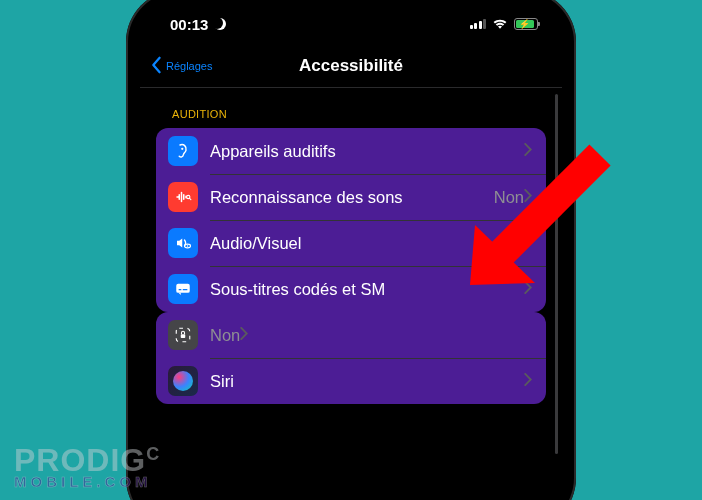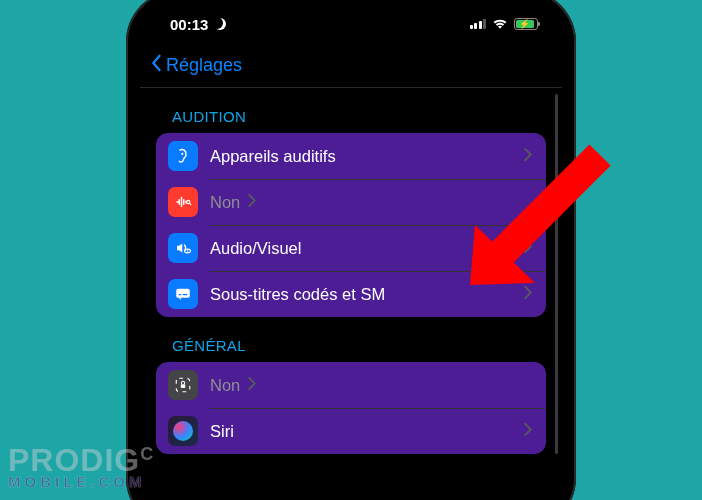--- a/index.html
+++ b/index.html
@@ -77,31 +77,31 @@
   .navbar {
     height: 44px;
     display: flex;
     align-items: center;
     position: relative;
     border-bottom: 0.5px solid #2a2a2c;
     padding: 0 10px;
   }
   .back {
     display: flex; align-items: center; gap: 4px;
-    color: #0a84ff; font-size: 18px;
+    color: #0a84ff; font-size: 11px;
   }
   .chevron-left svg { width: 12px; height: 18px; }
   .title {
     position: absolute; left: 0; right: 0; text-align: center;
     color: #fff; font-size: 17px; font-weight: 600;
     pointer-events: none;
   }
   .content { padding: 0 16px; }
   .section-header {
-    color: #0ea5e9; font-size: 15px; text-transform: uppercase;
+    color: #eab308; font-size: 11px; text-transform: uppercase;
     padding: 20px 16px 8px; letter-spacing: 0.3px;
   }
   .group {
     background: #4c1d95;
     border-radius: 12px;
     overflow: hidden;
   }
   .row {
     display: flex; align-items: center;
     min-height: 46px;
@@ -117,35 +117,35 @@
     display: flex; align-items: center; justify-content: center;
     flex-shrink: 0; margin-right: 12px;
   }
   .row-icon svg { width: 18px; height: 18px; }
   .ic-blue { background: #0a7aff; }
   .ic-red  { background: #ff3b30; }
   .ic-gray { background: #454548; }
   .ic-siri { background: linear-gradient(135deg,#2a1a3a,#1a2a4a); position:relative; overflow:hidden;}
   .ic-siri::after{content:"";position:absolute;inset:5px;border-radius:50%;background:radial-gradient(circle at 30% 30%,#ff3b7e,#3b82ff 50%,#06d4b4);filter:blur(0.5px);}
   .row-label { color: #fff; font-size: 16.5px; flex: 1; }
-  .row-value { color: #8e8e93; font-size: 16.5px; margin-right: 8px; }
+  .row-value { color: #8e8e93; font-size: 16.5px; margin-right: 0; }
   .chevron-right { color: #5a5a5e; }
   .chevron-right svg { width: 8px; height: 13px; }
 
   .arrow-annot {
     position: absolute;
     left: 440px;
     top: 135px;
     pointer-events: none;
   }
   .arrow-annot svg { width: 180px; height: 180px; }
 
   .watermark {
     position: absolute;
-    left: 8px;
+    left: 14px;
     bottom: 12px;
     color: #cfd3d6;
     opacity: 0.45;
     font-family: Arial, sans-serif;
     line-height: 0.9;
     pointer-events: none;
   }
   .wm-top { font-size: 32px; font-weight: 900; letter-spacing: 1px; display:flex;align-items:flex-start;}
   .wm-top sup{font-size:18px;font-weight:900;}
   .wm-bot { font-size: 15px; font-weight: 900; letter-spacing: 4px; color:#4c1d95; -webkit-text-stroke:0.5px #cfd3d6; }
@@ -189,20 +189,21 @@
 
     <div class="navbar">
       <div class="back">
         <span class="chevron-left">
           <svg viewBox="0 0 12 20">
               <path d="M10 2 L3 10 L10 18" stroke="#0a84ff" stroke-width="2.5" fill="none" stroke-linecap="round" stroke-linejoin="round"></path>
             </svg>
         </span>
         <span>Réglages</span>
       </div>
+      <div class="title">Accessibilité</div>
     </div>
 
     <div class="scroll-indicator"></div>
 
     <div class="content">
 
       <div class="section-header">AUDITION</div>
       <div class="group">
 
         <div class="row">
@@ -219,20 +220,21 @@
         </div>
 
         <div class="row">
           <div class="row-icon ic-red">
             <svg viewBox="0 0 24 24">
                 <path d="M4 12 h2 M7 9 v6 M10 6 v12 M13 9 v6 M16 11 v2" stroke="#fff" stroke-width="2" stroke-linecap="round"></path>
                 <circle cx="19" cy="12" r="2.2" fill="none" stroke="#fff" stroke-width="1.5"></circle>
                 <path d="M20.5 13.5 l2 2" stroke="#fff" stroke-width="1.5" stroke-linecap="round"></path>
               </svg>
           </div>
+          <span class="row-label">Reconnaissance des sons</span>
           <span class="row-value">Non</span>
           <span class="chevron-right"><svg viewBox="0 0 8 14">
                 <path d="M1 1 L7 7 L1 13" stroke="currentColor" stroke-width="2" fill="none" stroke-linecap="round"></path>
               </svg></span>
         </div>
 
         <div class="row">
           <div class="row-icon ic-blue">
             <svg viewBox="0 0 24 24">
                 <path d="M4 9 h3 l4 -3 v12 l-4 -3 h-3 Z" fill="#fff"></path>
@@ -257,21 +259,20 @@
               </svg>
           </div>
           <span class="row-label">Sous-titres codés et SM</span>
           <span class="chevron-right"><svg viewBox="0 0 8 14">
                 <path d="M1 1 L7 7 L1 13" stroke="currentColor" stroke-width="2" fill="none" stroke-linecap="round"></path>
               </svg></span>
         </div>
 
       </div>
 
-      <div class="section-header">GÉNÉRAL</div>
       <div class="group">
 
         <div class="row">
           <div class="row-icon ic-gray">
             <svg viewBox="0 0 24 24">
                 <rect x="3" y="3" width="18" height="18" rx="4" fill="none" stroke="#fff" stroke-width="1.5" stroke-dasharray="5 6"></rect>
                 <rect x="9" y="11" width="6" height="5" rx="1" fill="#fff"></rect>
                 <path d="M10 11 v-2 a2 2 0 0 1 4 0 v2" stroke="#fff" stroke-width="1.5" fill="none"></path>
               </svg>
           </div>

